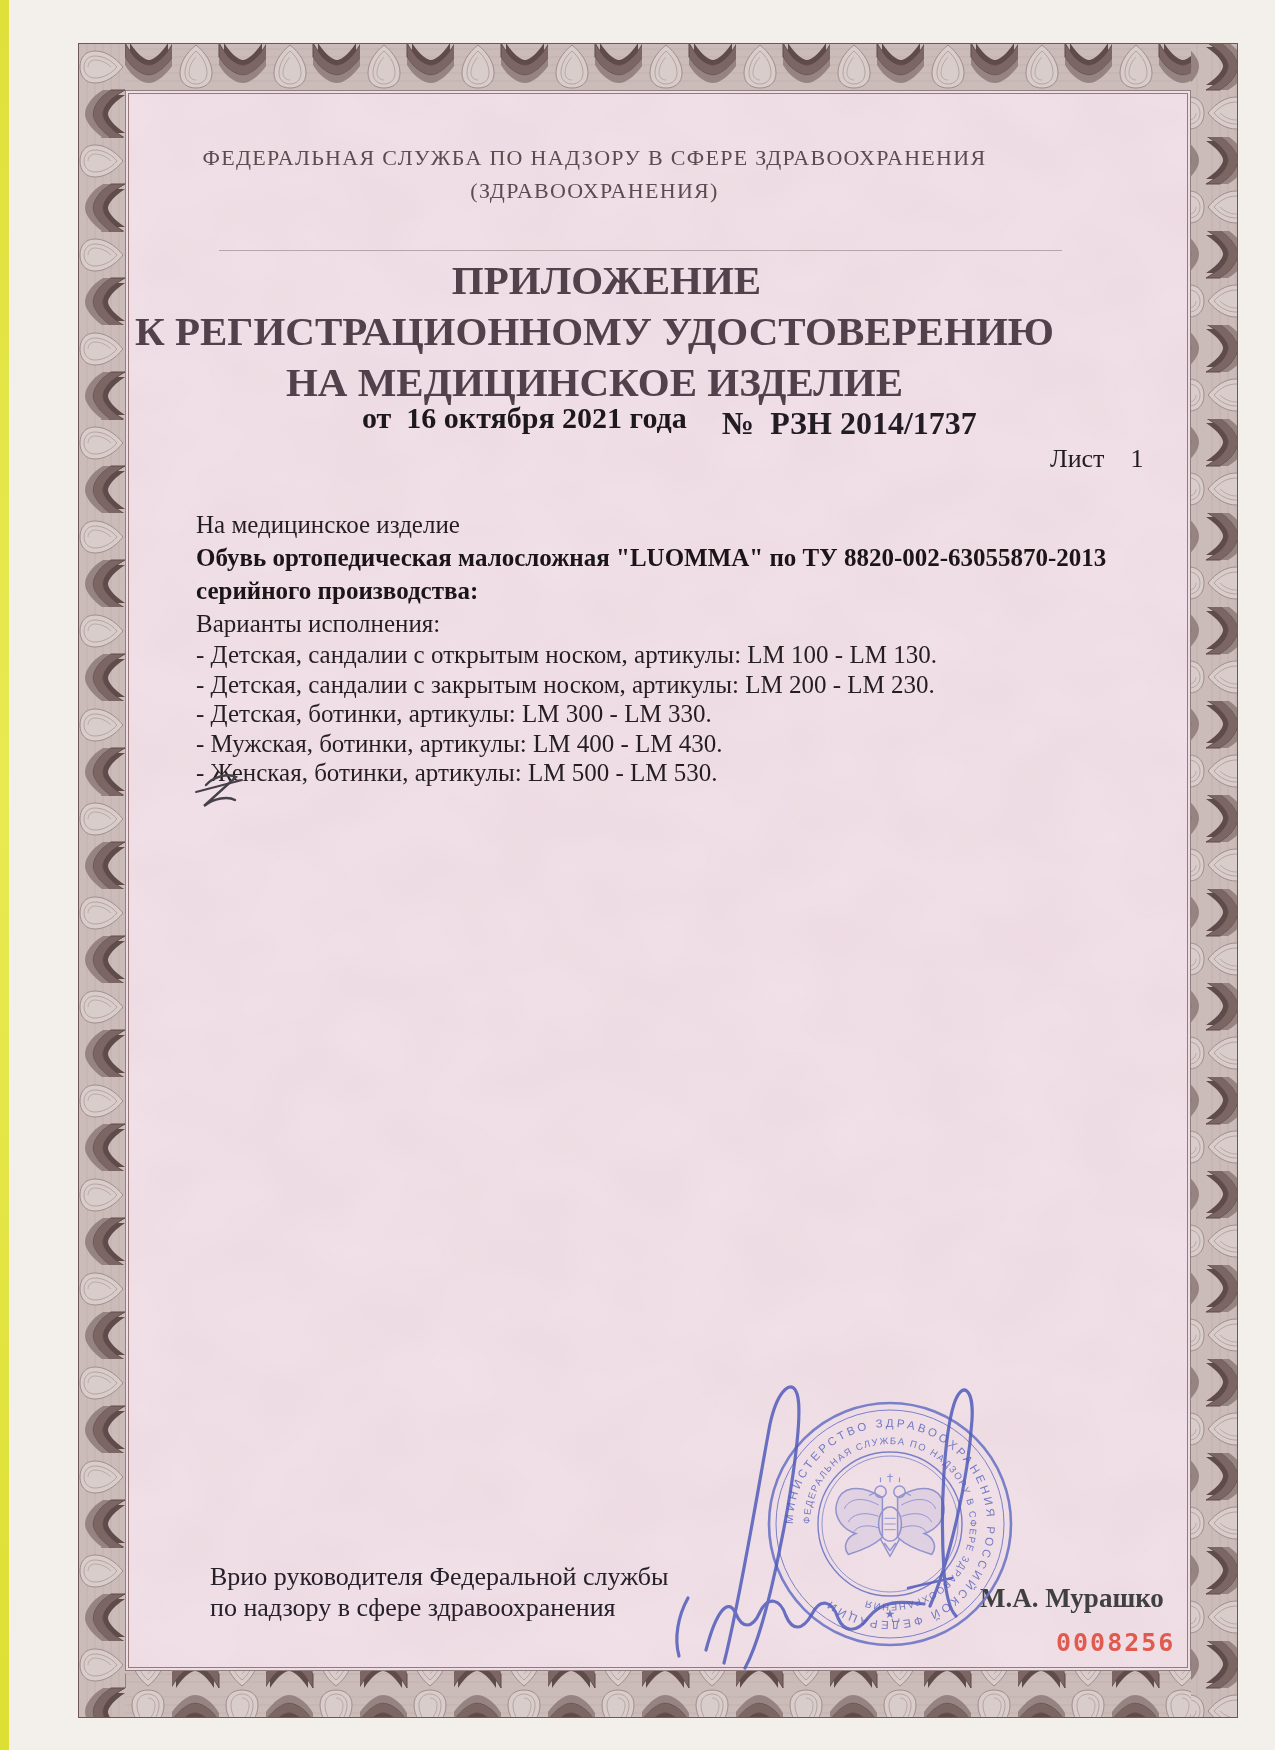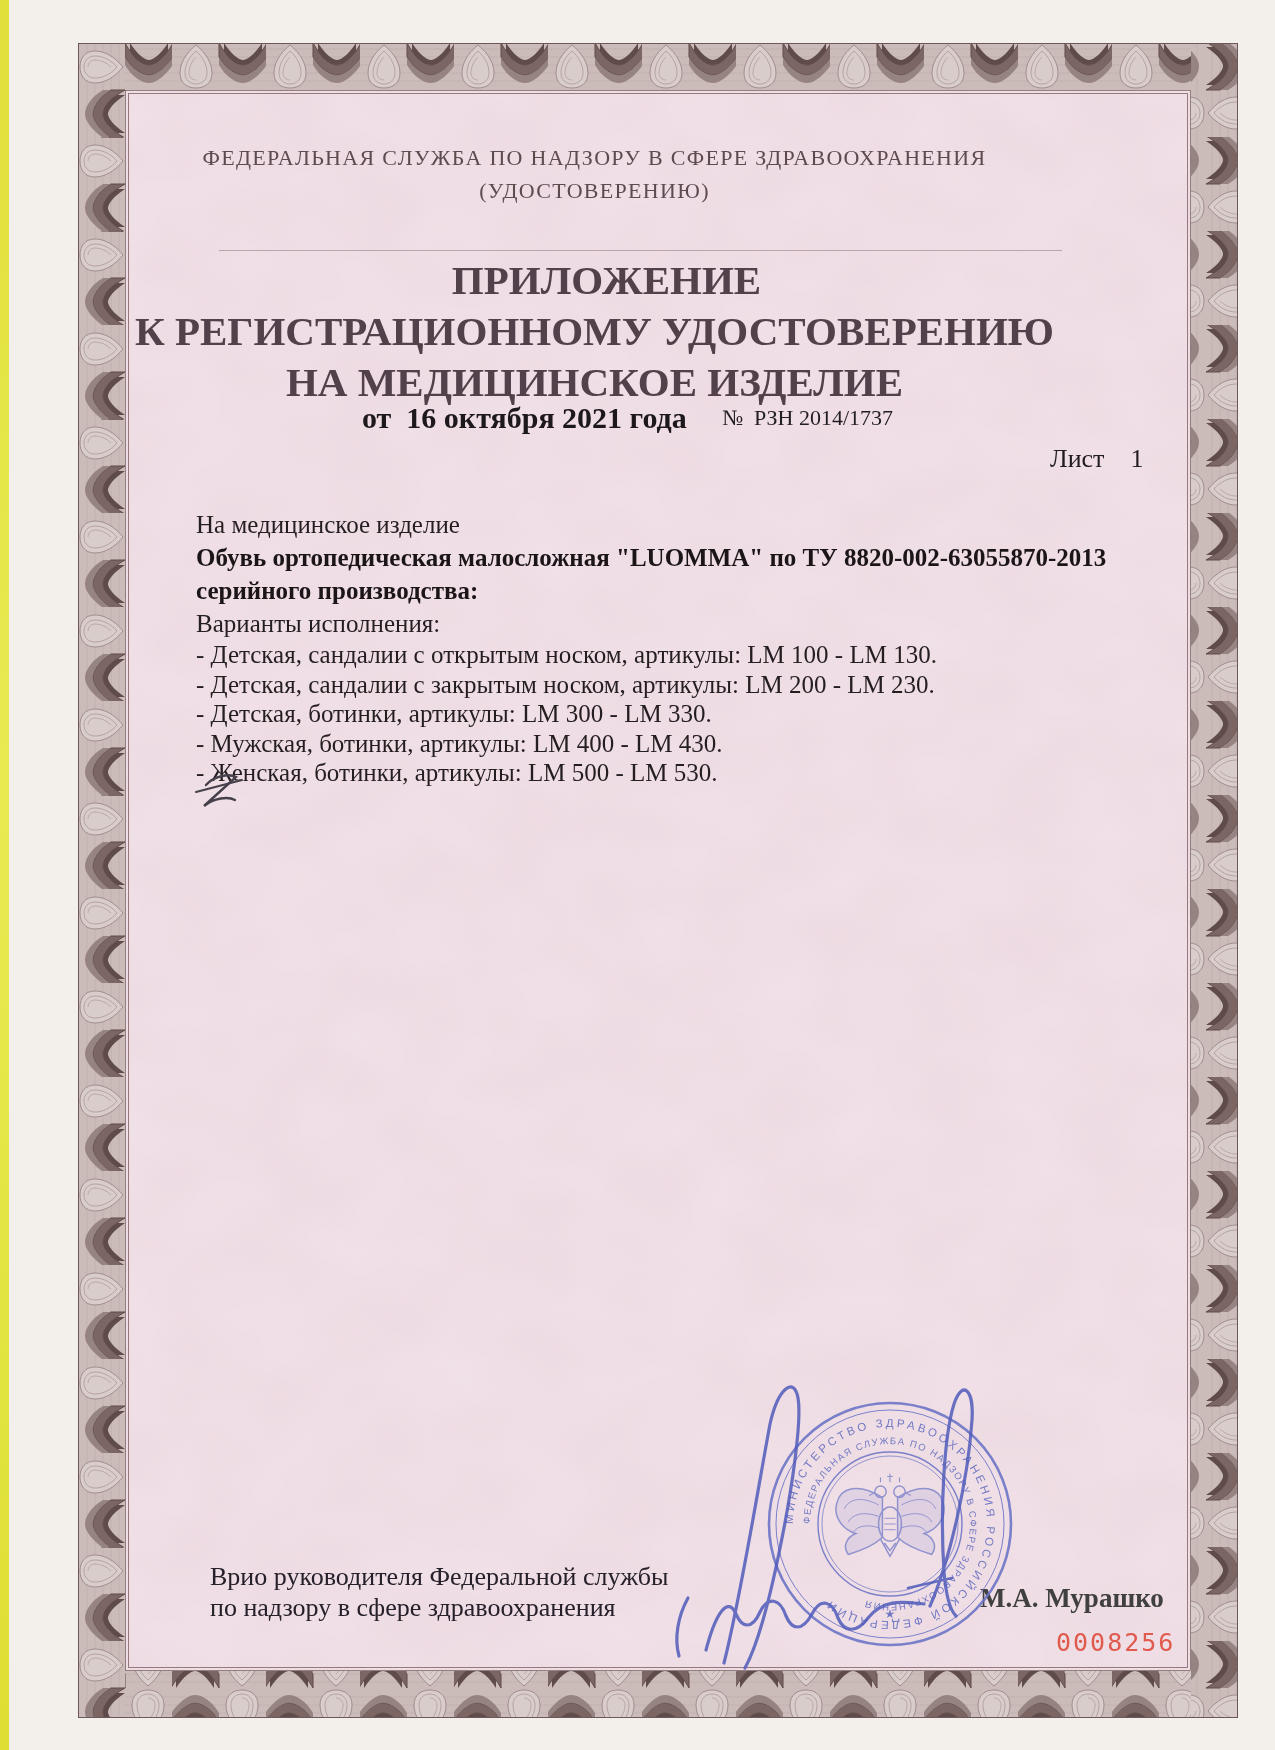--- a/index.html
+++ b/index.html
@@ -16,32 +16,32 @@
   .t-center{position:absolute;left:127px;width:935px;text-align:center;}
   .agency-line{font-size:22px;letter-spacing:1.3px;color:#5d4b50;}
   .agency-1{top:145px;}
   .agency-2{top:178px;}
   .divider{position:absolute;left:219px;top:250px;width:843px;height:1px;background:#9a878b;opacity:.65;}
   .title-line{font-weight:bold;color:#52414a;font-size:41px;line-height:46px;}
   .title-1{top:257px;margin-left:12px;}
   .title-2{top:308px;}
   .title-3{top:359px;}
   .date-label{position:absolute;left:362px;top:401px;font-size:30px;font-weight:bold;color:#1d181b;white-space:pre;}
-  .num-label{position:absolute;left:722px;top:405px;font-size:22px;font-weight:normal;color:#221d23;white-space:pre;}
+  .num-label{position:absolute;left:722px;top:405px;font-size:32px;font-weight:bold;color:#221d23;white-space:pre;}
   .sheet{position:absolute;left:1050px;top:444px;font-size:26px;font-weight:normal;color:#221c20;}
   .sheet .sheet-no{margin-left:26px;}
   .body-block{position:absolute;left:196px;top:508px;width:920px;font-size:25px;color:#241e21;}
   .b-line{height:33px;line-height:33px;white-space:pre;}
   .b-bold{font-weight:bold;color:#1b1518;}
   .variant{height:29.5px;line-height:29.5px;white-space:pre;}
   .z-mark{position:absolute;left:190px;top:765px;}
   .sig-label{position:absolute;left:210px;top:1561px;font-size:26px;font-weight:normal;color:#26202a;line-height:31px;}
   .sig-name{position:absolute;left:980px;top:1583px;font-size:27px;font-weight:bold;color:#404040;}
   .serial{position:absolute;left:1056px;top:1628px;font-family:"DejaVu Sans Mono",monospace;
-    font-weight:normal;font-size:25px;letter-spacing:2px;color:#e05a4e;text-align:center;}
+    font-weight:bold;font-size:25px;letter-spacing:2px;color:#e05a4e;text-align:center;}
   .stamp-svg{position:absolute;left:620px;top:1360px;pointer-events:none;}
 </style>
 </head>
 <body>
 
 <div class="yellow-strip"></div>
 
 <div class="cert-bg"></div>
 
 <svg class="texture" width="1160" height="1675">
@@ -85,21 +85,21 @@
   <rect x="0" y="0" width="47" height="1675" fill="url(#pLeft)"></rect>
   <rect x="1113" y="0" width="47" height="1675" fill="url(#pRight)"></rect>
   <rect x="47" y="0" width="1066" height="47" fill="url(#pTop)"></rect>
   <rect x="47" y="1628" width="1066" height="47" fill="url(#pBottom)"></rect>
   <rect x="0.5" y="0.5" width="1159" height="1674" fill="none" stroke="#6d575a" stroke-width="1"></rect>
   <rect x="47.5" y="47.5" width="1065" height="1580" fill="none" stroke="#7d6668" stroke-width="0.8"></rect>
   <rect x="50.5" y="50.5" width="1059" height="1574" fill="none" stroke="#95797d" stroke-width="1"></rect>
 </svg>
 
 <div class="t-center agency-line agency-1">ФЕДЕРАЛЬНАЯ СЛУЖБА ПО НАДЗОРУ В СФЕРЕ ЗДРАВООХРАНЕНИЯ</div>
-<div class="t-center agency-line agency-2">(УДОСТОВЕРЕНИЮ)</div>
+<div class="t-center agency-line agency-2">(ЗДРАВООХРАНЕНИЯ)</div>
 <div class="divider"></div>
 
 <div class="t-center title-line title-1">ПРИЛОЖЕНИЕ</div>
 <div class="t-center title-line title-2">К РЕГИСТРАЦИОННОМУ УДОСТОВЕРЕНИЮ</div>
 <div class="t-center title-line title-3">НА МЕДИЦИНСКОЕ ИЗДЕЛИЕ</div>
 <div class="date-label">от  16 октября 2021 года</div>
 <div class="num-label">№  РЗН 2014/1737</div>
 
 <div class="sheet">
   <span>Лист</span><span class="sheet-no">1</span>

